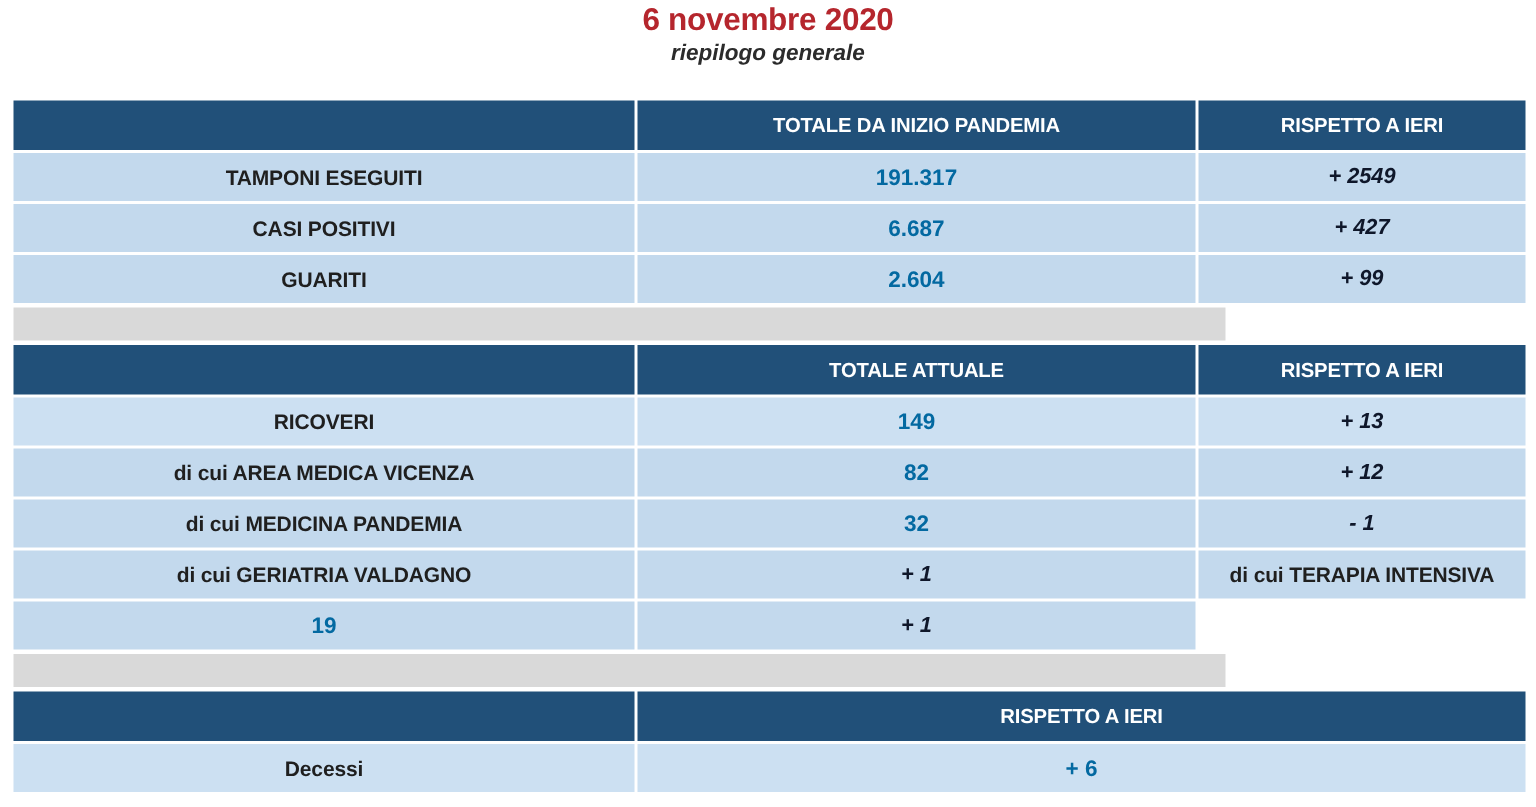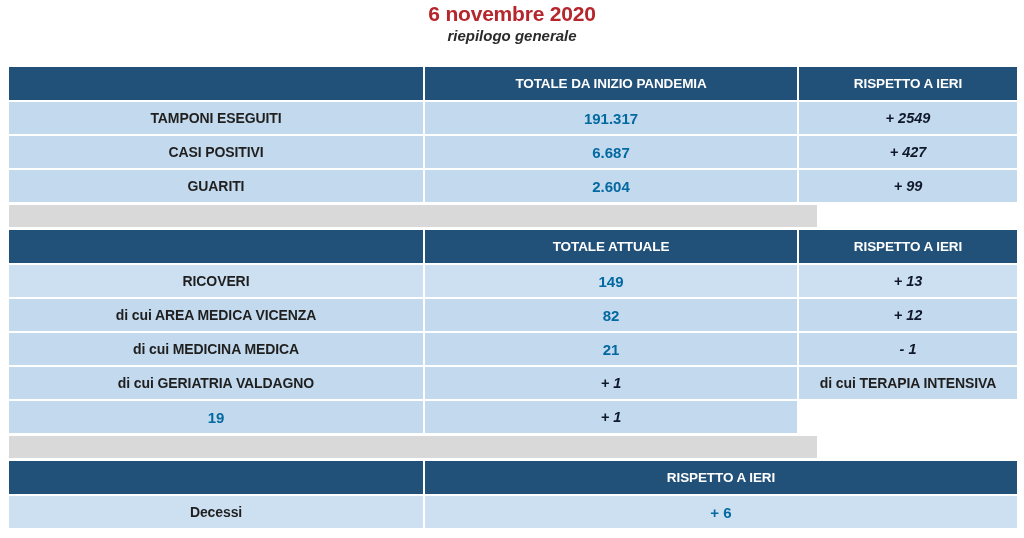--- a/index.html
+++ b/index.html
@@ -129,22 +129,22 @@
       <div class="cell header">RISPETTO A IERI</div>
 
       <div class="cell data light label">RICOVERI</div>
       <div class="cell data light value">149</div>
       <div class="cell data light delta tone-red">+ 13</div>
 
       <div class="cell data label">di cui AREA MEDICA VICENZA</div>
       <div class="cell data value">82</div>
       <div class="cell data delta tone-red">+ 12</div>
 
-      <div class="cell data label">di cui MEDICINA MEDICA</div>
-      <div class="cell data value">21</div>
+      <div class="cell data label">di cui MEDICINA PANDEMIA</div>
+      <div class="cell data value">32</div>
       <div class="cell data delta tone-green">- 1</div>
 
       <div class="cell data label">di cui GERIATRIA VALDAGNO</div>
       <div class="cell data delta tone-red">+ 1</div>
 
       <div class="cell data label">di cui TERAPIA INTENSIVA</div>
       <div class="cell data value">19</div>
       <div class="cell data delta tone-red">+ 1</div>
     </div>
 

